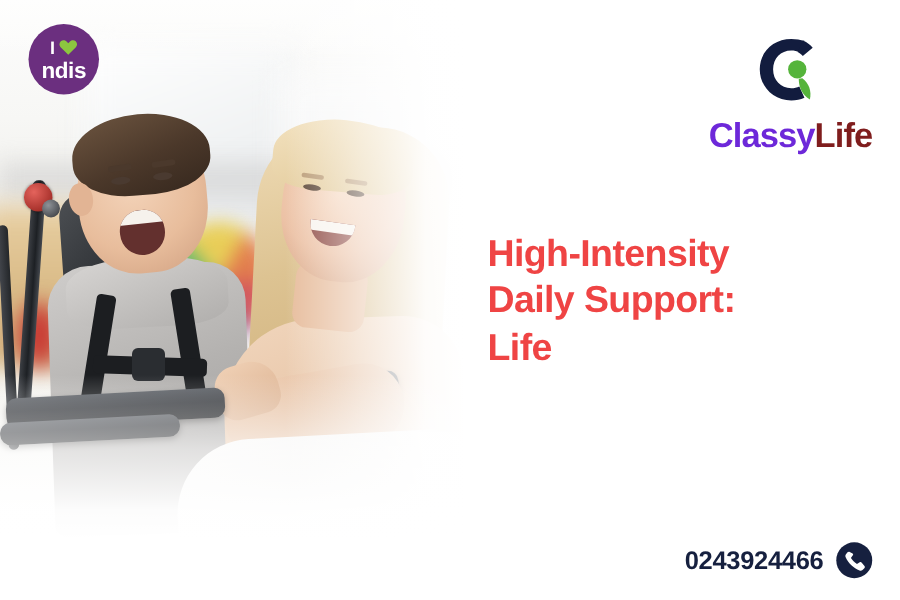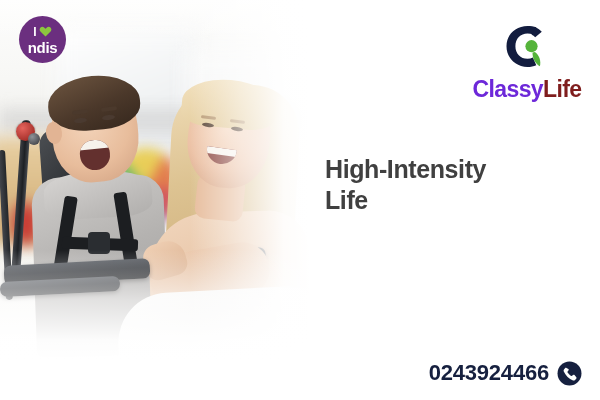--- a/index.html
+++ b/index.html
@@ -426,42 +426,42 @@
   }
 
   
   .headline {
     position: absolute;
     left: 325px; top: 137px;
     width: 260px;
     font-size: 25px;
     font-weight: 700;
     line-height: 1.26;
-    color: #404040;
+    color: #ef4444;
     letter-spacing: -.4px;
     z-index: 6;
   }
   .headline .ln { display: block; }
 
   
   .contact {
     position: absolute;
     right: 18px; bottom: 14px;
     z-index: 6;
   }
   .contact-row {
     display: flex;
     align-items: center;
     justify-content: flex-end;
     gap: 8px;
     margin-bottom: 8px;
   }
   .contact-row:last-child { margin-bottom: 0; }
   .contact-text {
-    font-size: 22px;
+    font-size: 17px;
     font-weight: 700;
     color: #16203f;
     letter-spacing: -.2px;
     white-space: nowrap;
   }
   .contact-icon {
     display: flex;
     align-items: center;
     justify-content: center;
     width: 25px;
@@ -556,20 +556,21 @@
         <path d="M30.6 28.6c-1.2 5.3-.2 9.7 3 13.3-4.9.3-8.2-4.6-7.4-10.3z" fill="#55b43b" opacity="0"></path>
       </svg>
     </span>
     <div class="brand-word">
       <span class="c1">Classy</span><span class="c2">Life</span>
     </div>
   </div>
 
   <h1 class="headline">
     <span class="ln">High-Intensity</span>
+    <span class="ln">Daily Support:</span>
     <span class="ln">Life</span>
   </h1>
 
   <div class="contact">
     <div class="contact-row">
       <span class="contact-text">0243924466</span>
       <span class="contact-icon">
         <svg width="25" height="25" viewBox="0 0 48 48" aria-hidden="true">
           <circle cx="24" cy="24" r="23" fill="#16203f"></circle>
           <path d="M18.2 13.4c-.9-.6-2.1-.4-2.8.5l-2 2.5c-.9 1.1-1 2.6-.4 3.9 1.7 3.8 4.2 7.3 7.3 10.2 3 2.9 6.6 5.2 10.5 6.7 1.3.5 2.8.2 3.8-.8l2.3-2.2c.8-.8.9-2.1.2-2.9l-3.5-4.2c-.6-.8-1.8-1-2.6-.4l-3 1.9c-.3.2-.7.2-1 0-2.8-1.9-5.2-4.3-7-7.1-.2-.3-.2-.7.1-1l2.1-2.8c.6-.8.5-1.9-.3-2.5z" fill="#ffffff"></path>

